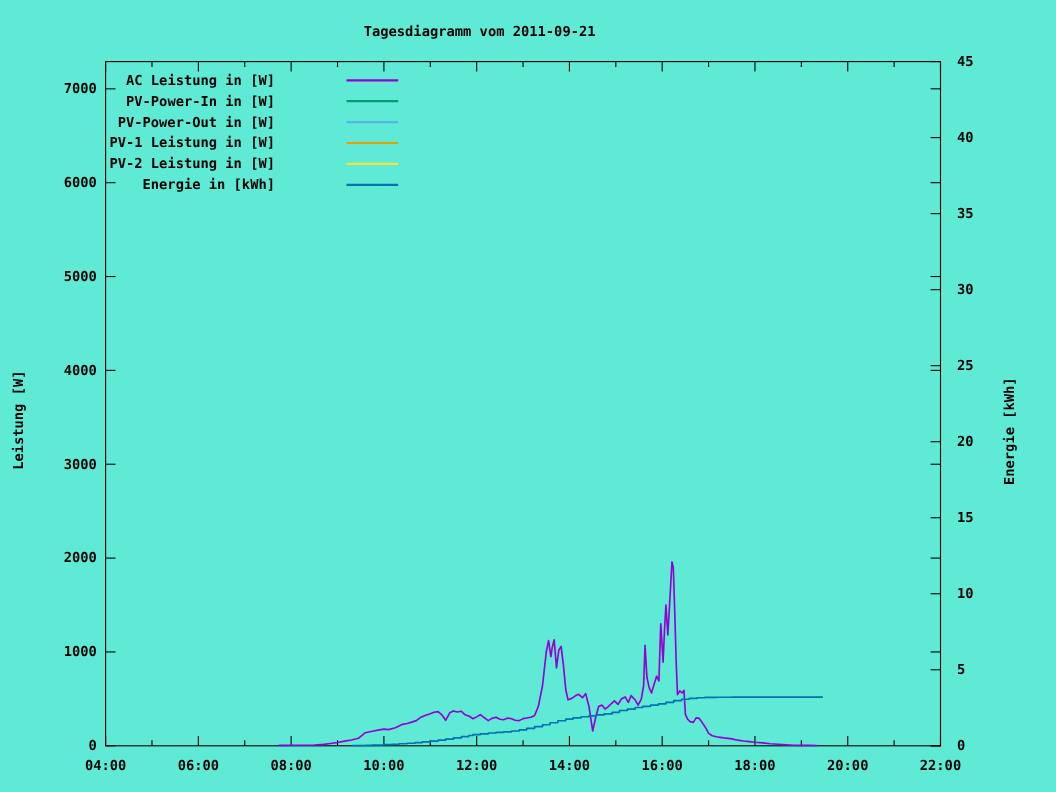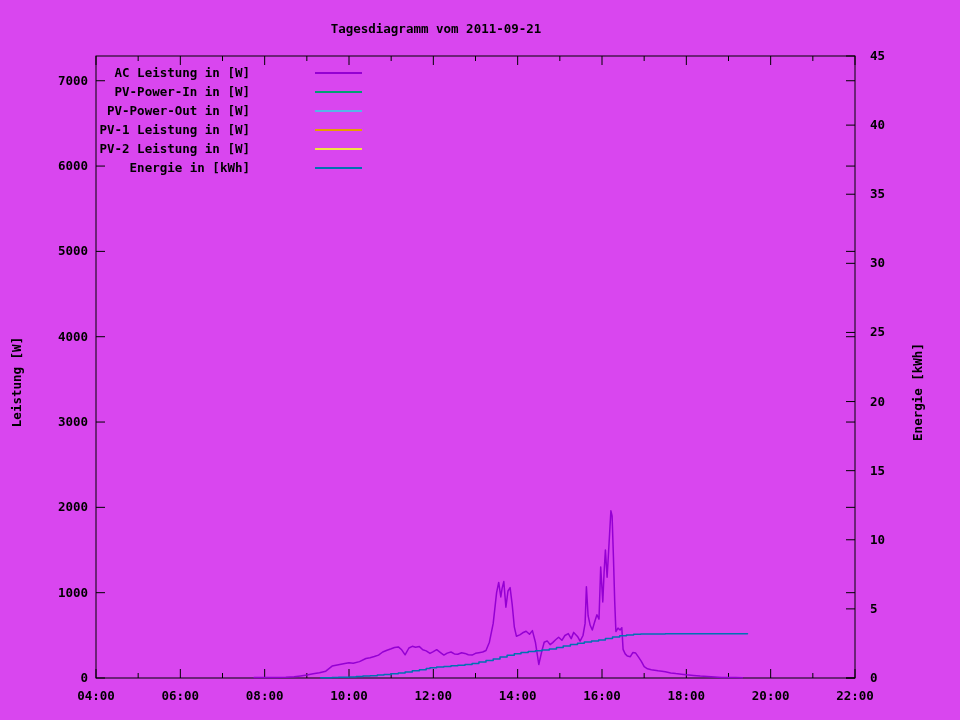--- a/index.html
+++ b/index.html
@@ -1,20 +1,20 @@
 <!DOCTYPE html>
 <html><head>
 <meta charset="utf-8">
 <style>
   html,body{margin:0;padding:0;}
   body{background:#ffffff;}
   .stage{
     position:relative;
     width:960px;height:720px;
-    background:#d946ef;
+    background:#5eead4;
     font-family:"DejaVu Sans Mono","Liberation Mono",monospace;
     font-weight:bold;
     color:#000;
     overflow:hidden;
   }
   .title{
     position:absolute;
     top:21px;left:436px;
     transform:translateX(-50%);
     font-size:12.5px;

